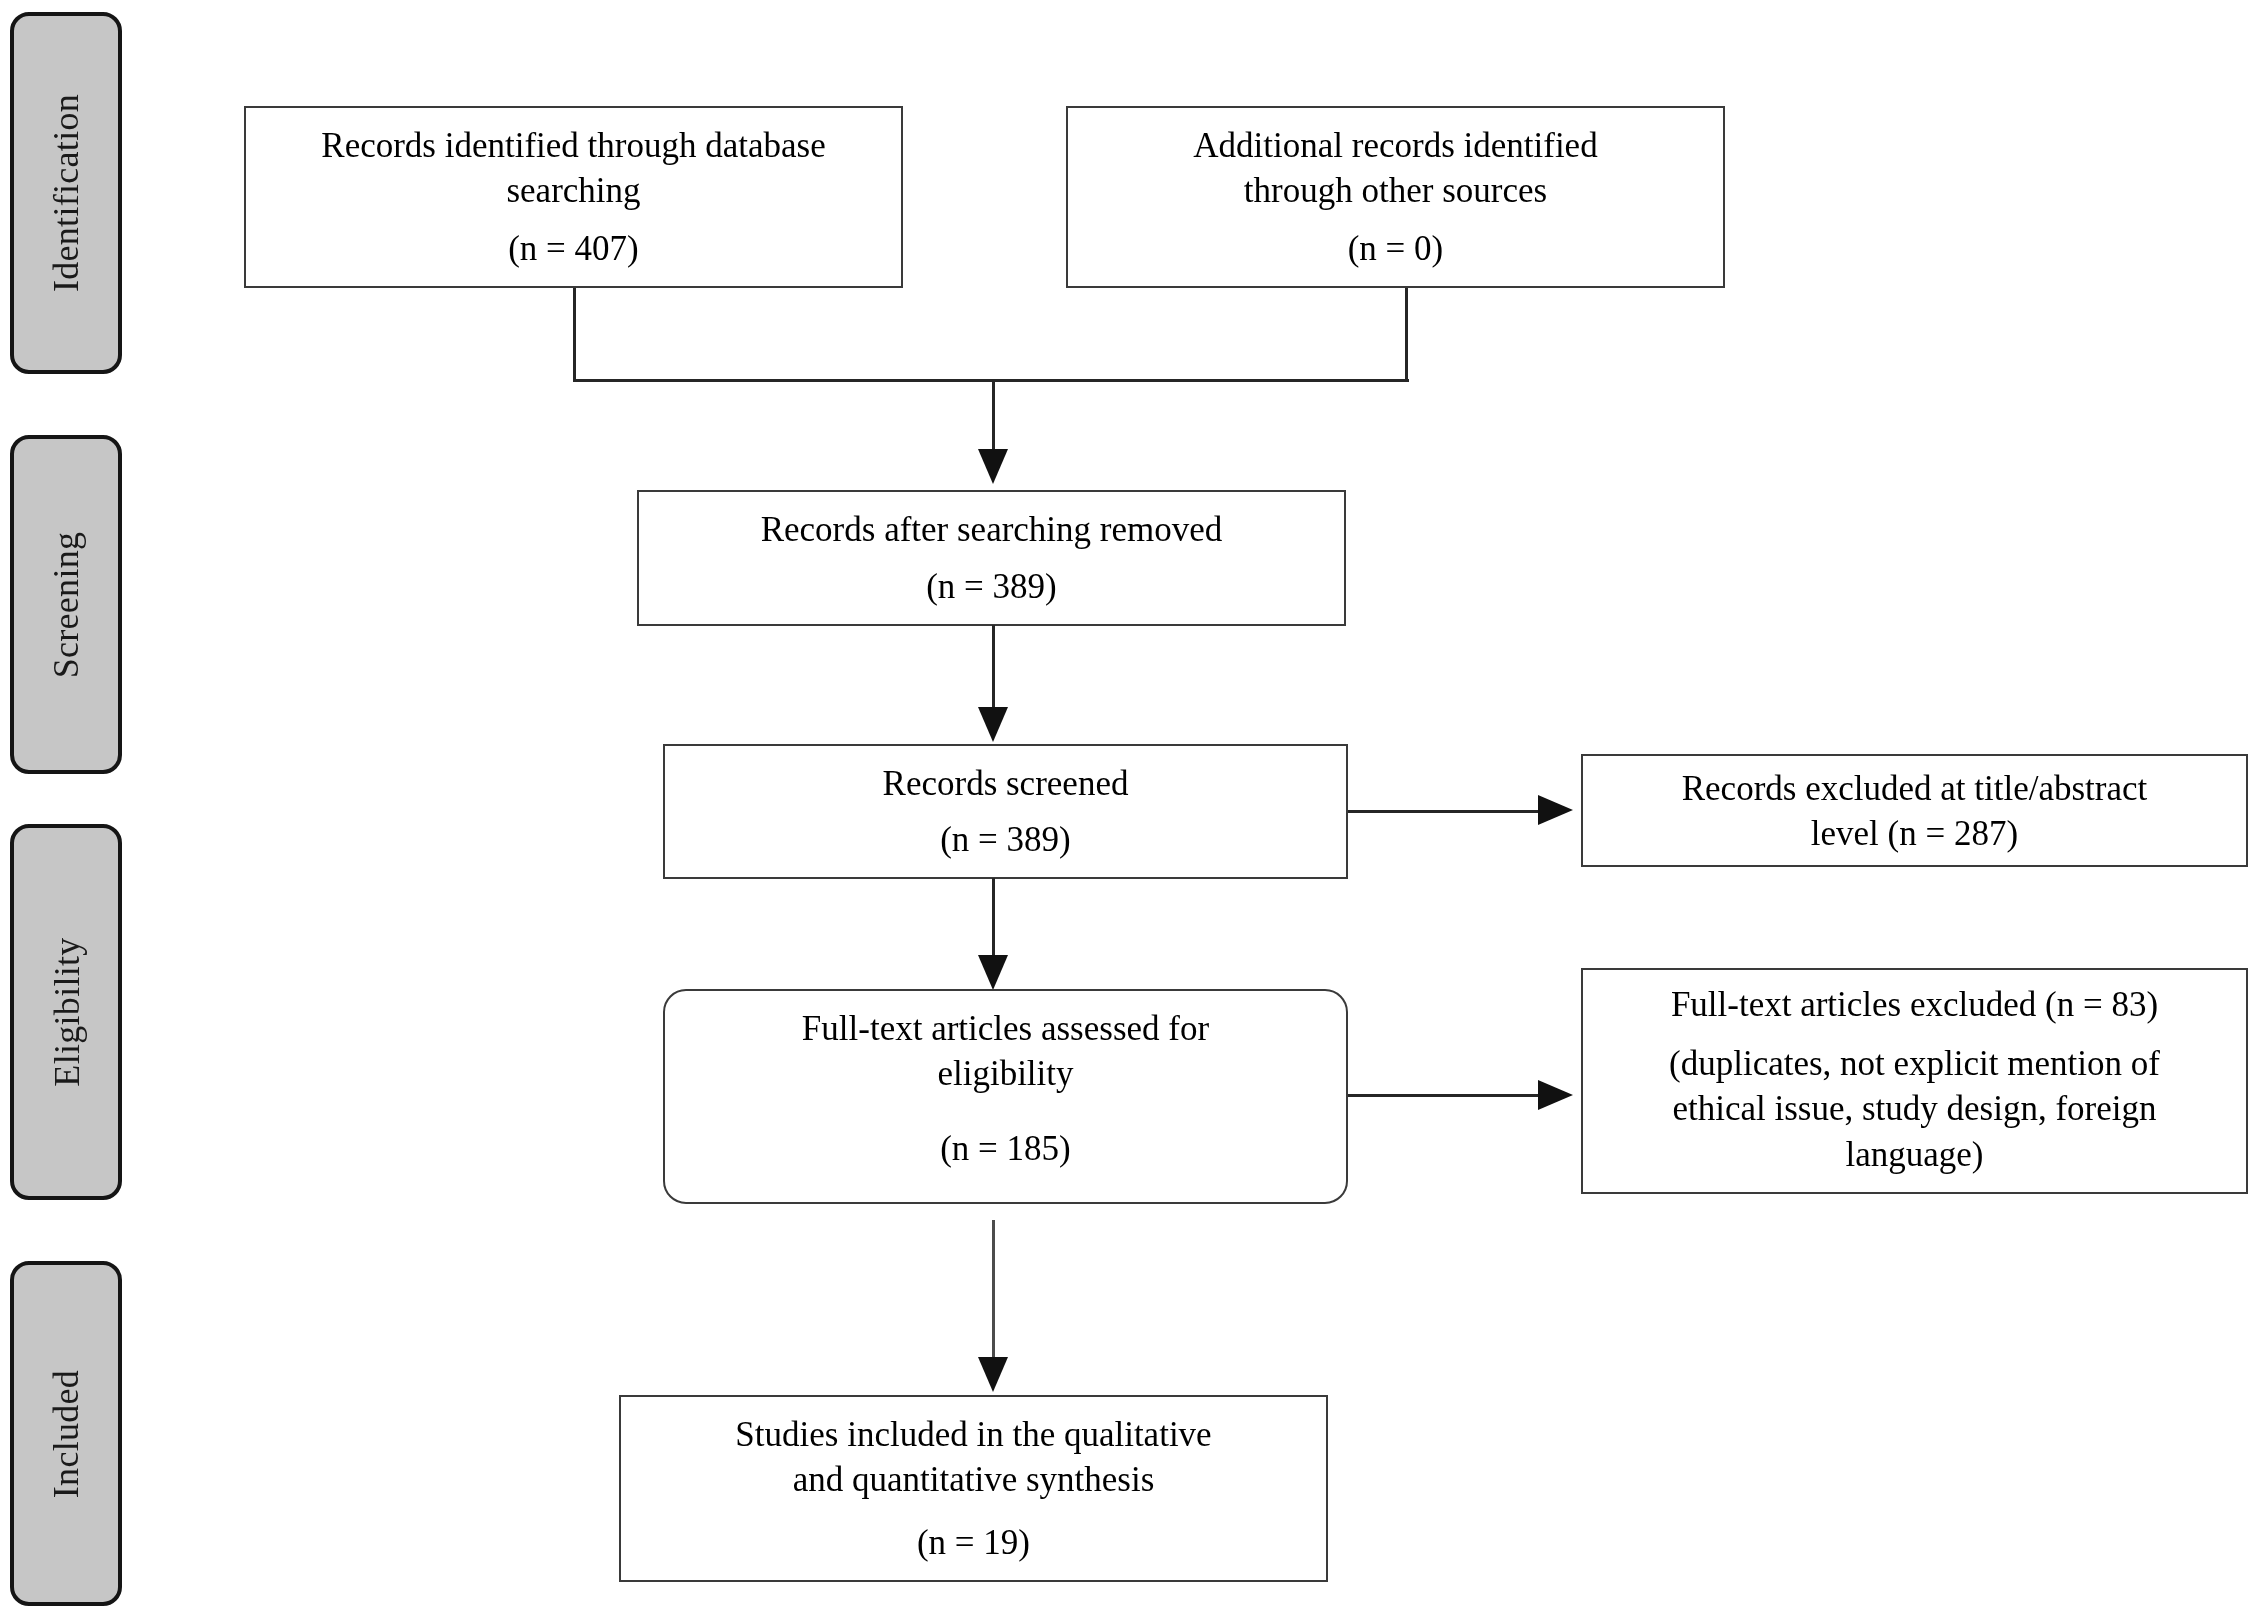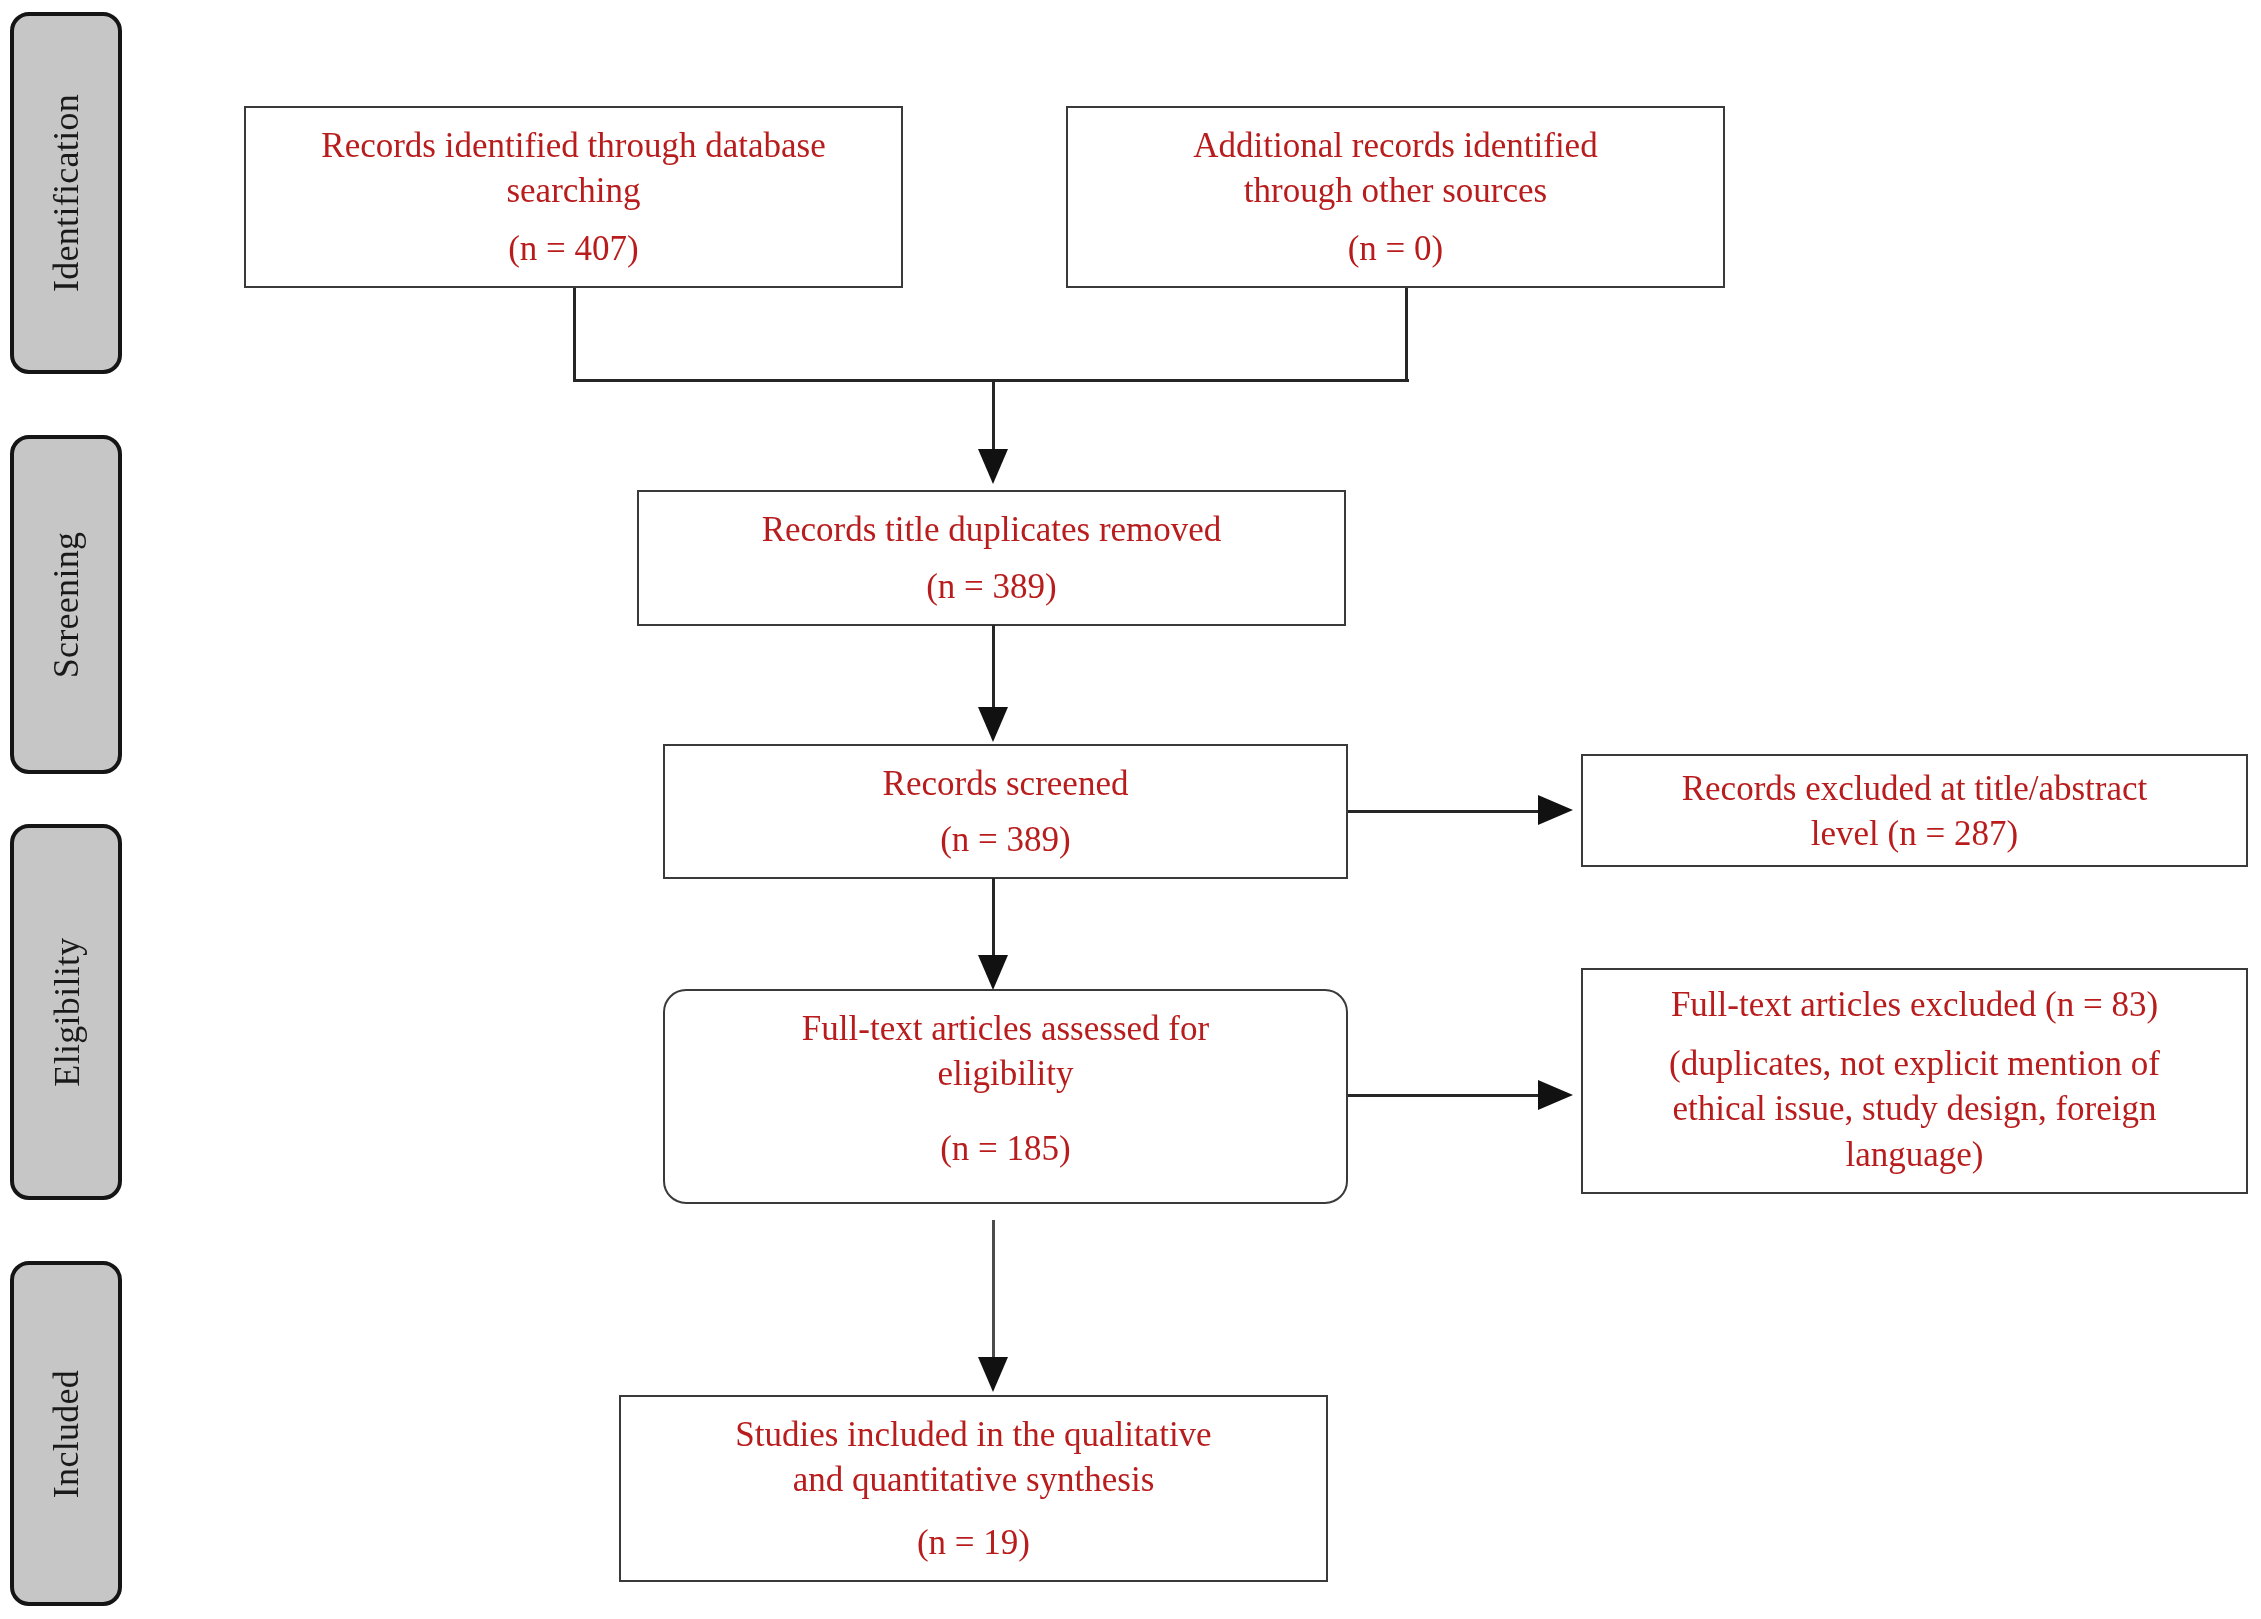--- a/index.html
+++ b/index.html
@@ -45,21 +45,21 @@
     display: flex;
     flex-direction: column;
     align-items: center;
     justify-content: flex-start;
     padding: 14.7px 19px;
     text-align: center;
   }
   .flow-box .line {
     font-size: 35px;
     line-height: 1.30;
-    color: #b91c1c;
+    color: #000000;
     width: 100%;
   }
   .flow-box .gap {
     height: 29px;
   }
   .flow-box .gap-sm {
     height: 13.6px;
   }
 
   
@@ -125,21 +125,21 @@
     <div class="line">(n = 0)</div>
   </div>
 
   <div class="v-line" style="left:573px; top:288px; height:93px;"></div>
   <div class="v-line" style="left:1405px; top:288px; height:93px;"></div>
   <div class="h-line" style="left:573px; top:379px; width:836px;"></div>
   <div class="v-line" style="left:992px; top:379px; height:73px;"></div>
   <div class="arrow-down" style="left:978px; top:449px;"></div>
 
   <div class="flow-box" style="left:637px; top:490px; width:709px; height:136px;">
-    <div class="line">Records title duplicates removed</div>
+    <div class="line">Records after searching removed</div>
     <div class="gap"></div>
     <div class="line">(n = 389)</div>
   </div>
 
   <div class="v-line" style="left:992px; top:625px; height:85px;"></div>
   <div class="arrow-down" style="left:978px; top:707px;"></div>
 
   <div class="flow-box" style="left:663px; top:744px; width:685px; height:135px;justify-content:flex-end;">
     <div class="line">Records screened</div>
     <div class="gap"></div>

